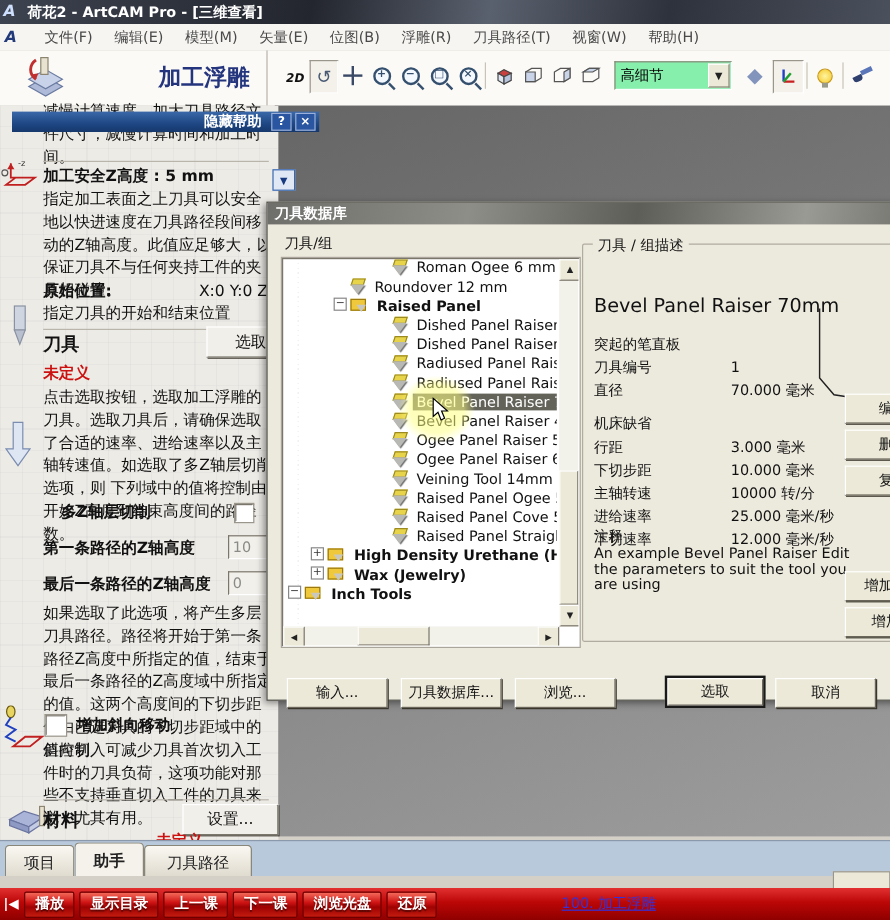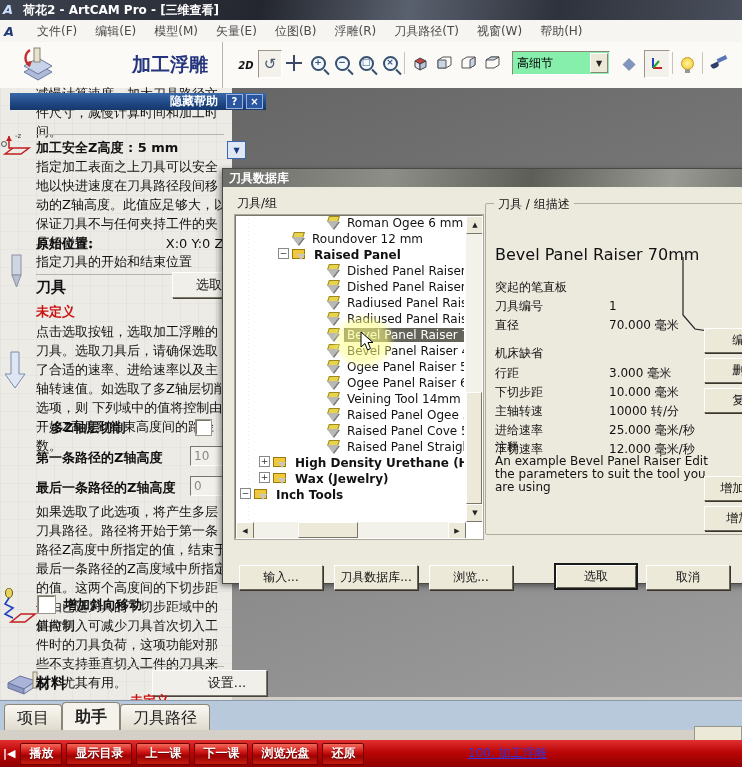--- a/index.html
+++ b/index.html
@@ -118,21 +118,21 @@
   .notes-text{position:absolute;left:272px;top:268px;width:218px;font-size:12px;line-height:13px;}
   .profile-sketch{position:absolute;left:446px;top:66px;}
   .dlg-btn{position:absolute;height:23px;background:#ece9d8;border:1px solid;border-color:#fff #6a665c #6a665c #fff;
     box-shadow:1px 1px 0 #3a362c;font-size:12px;display:flex;align-items:center;justify-content:center;color:#111;}
   .dlg-btn.default{border:2px solid #1a1a1a;box-shadow:inset 1px 1px 0 #fff,inset -1px -1px 0 #6a665c;}
 
   
   .tabbar{position:absolute;left:0;top:700px;width:742px;height:30px;background:#b9c9dc;z-index:30;
     border-top:1px solid #8a99ac;}
   .tab{position:absolute;top:3px;height:27px;background:linear-gradient(#faf8f2,#ded9cc);
-    border:1px solid #8a8678;border-bottom:none;border-radius:4px 4px 0 0;font-size:16px;
+    border:1px solid #8a8678;border-bottom:none;border-radius:4px 4px 0 0;font-size:13px;
     display:flex;align-items:center;justify-content:center;color:#222;}
   .tab.active{top:1px;height:29px;background:#f4f2ea;font-weight:bold;z-index:2;}
   .material-undef{position:absolute;left:130px;top:692px;font-size:13px;color:#cc1111;z-index:29;}
   .statusstrip{position:absolute;left:0;top:730px;width:742px;height:10px;background:#d4d0c8;z-index:31;}
   .grip-box{position:absolute;left:694px;top:726px;width:46px;height:13px;background:#ece9d8;border:1px solid #9a968c;z-index:32;}
 
   
   .redbar{position:absolute;left:0;top:740px;width:742px;height:27px;z-index:40;
     background:linear-gradient(#e23030 0%,#bb0606 45%,#8e0000 100%);display:flex;align-items:center;}
   .rb-icon{color:#fff;font-weight:bold;font-size:11px;margin:0 3px;}
@@ -317,21 +317,21 @@
     <div class="a-block a-bold" style="top:390px;">最后一条路径的Z轴高度</div>
     <div class="a-input" style="left:190px;top:388px;">0</div>
     <div class="a-block" style="top:414px;">如果选取了此选项，将产生多层刀具路径。路径将开始于第一条路径Z高度中所指定的值，结束于 最后一条路径的Z高度域中所指定的值。这两个高度间的下切步距值由已选刀具的下切步距域中的值控制</div>
 
     <div class="a-check" style="left:38px;top:508px;width:15px;height:15px;"></div>
     <div class="a-block" style="top:528px;">斜向切入可减少刀具首次切入工件时的刀具负荷，这项功能对那些不支持垂直切入工件的刀具来说，尤其有用。</div>
     <div class="a-block a-bold" style="top:507px;left:64px;">增加斜向移动</div>
 
     <div class="a-sep" style="top:578px;"></div>
     <div class="a-block a-bold" style="top:586px;font-size:15px;">材料</div>
-    <div class="a-btn" style="left:152px;top:582px;width:78px;padding-left:35px;">设置...</div>
+    <div class="a-btn" style="left:152px;top:582px;width:78px;">设置...</div>
   </div>
 
   <div class="dialog">
     <div class="dlg-title">
       <span>刀具数据库</span>
     </div>
     <div class="dlg-body">
       <div class="tree-caption">刀具/组</div>
 
       <div class="treebox">

